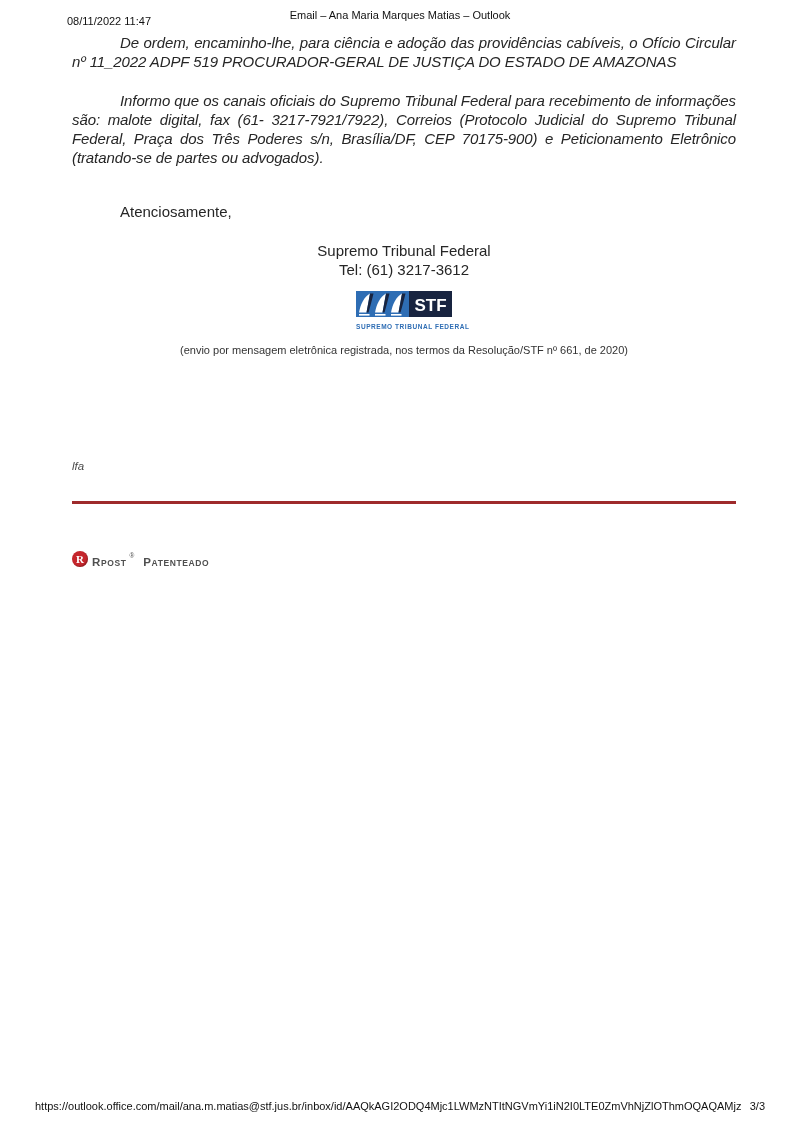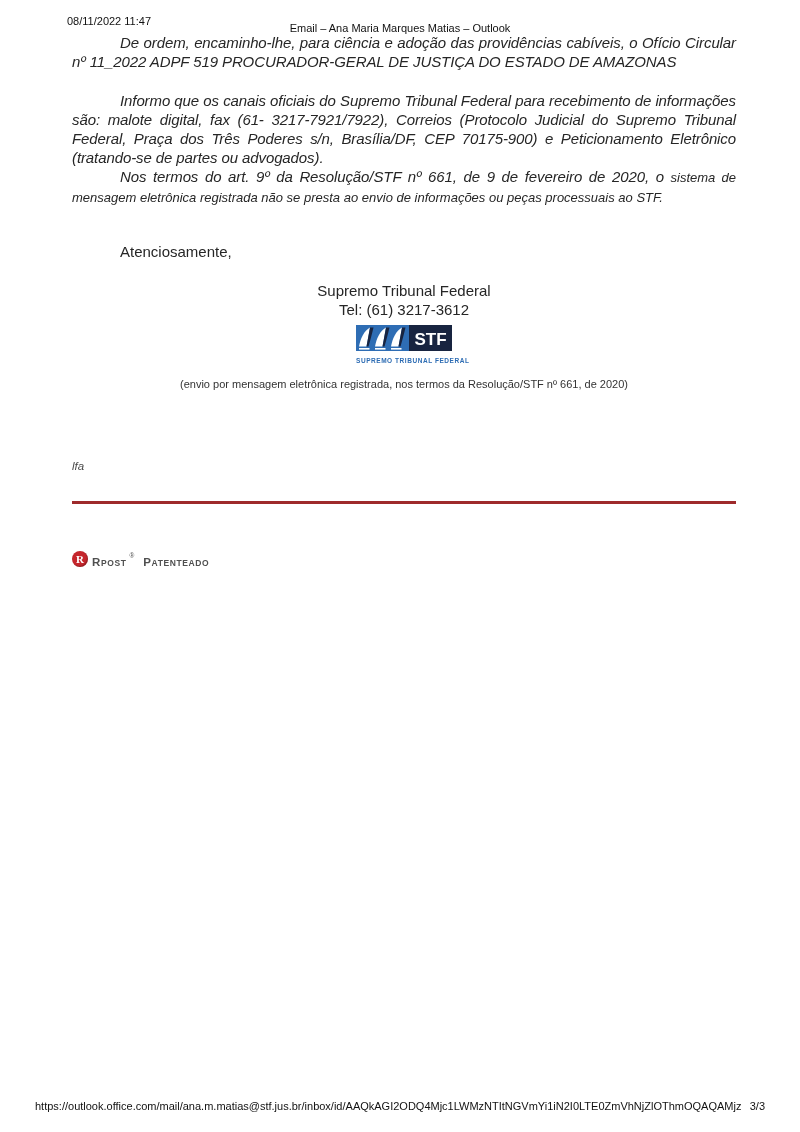--- a/index.html
+++ b/index.html
@@ -3,32 +3,32 @@
 <meta charset="utf-8">
 <style>
   * { margin:0; padding:0; box-sizing:border-box; }
   html,body { background:#ffffff; }
   .page {
     position:relative; width:800px; height:1132px; background:#ffffff;
     font-family:"Liberation Sans", sans-serif; color:#262626; overflow:hidden;
   }
   
   .hdr-date { position:absolute; top:15px; left:35px; font-size:11px; color:#111; white-space:nowrap;padding-left:32px; }
-  .hdr-title { position:absolute; top:22px; left:100px; right:100px; text-align:center; font-size:11px; color:#111; white-space:nowrap; }
+  .hdr-title { position:absolute; top:9px; left:100px; right:100px; text-align:center; font-size:11px; color:#111; white-space:nowrap; }
 
   
   .body-flow { position:absolute; top:33px; left:72px; width:664px; }
   .para { font-size:15px; line-height:19px; text-align:justify; letter-spacing:-0.1px;font-style:italic; }
   .indent { text-indent:48px; }
   .p2 { margin-top:20px; }
   .small-inline { font-size:13px; letter-spacing:0; }
   .closing { margin-top:35px; text-indent:48px; font-size:15px; line-height:19px; text-align:left; }
   .sigblock { margin-top:20px; text-align:center; font-size:15px; line-height:19px; }
 
-  .logo-wrap { margin-top:6px; text-align:center;text-decoration:underline; }
+  .logo-wrap { margin-top:12px; text-align:center;text-decoration:underline; }
   .stf-logo { display:inline-block; width:96px; }
   .stf-caption {
     margin-top:1px; font-size:6.5px; font-weight:bold; color:#2e6db4;
     letter-spacing:0.55px; white-space:nowrap; text-align:center;
   }
   .note { margin-top:11px; text-align:center; font-size:11px; color:#333; }
 
   .initials { position:absolute; top:460px; left:72px; font-size:11.5px; font-style:italic; color:#4a4a4a; }
 
   .divider { position:absolute; top:501px; left:72px; width:664px; height:3px; background:#9e2a2b; }
@@ -61,21 +61,20 @@
 <body>
 
 <div class="page">
 
   <div class="hdr-date">08/11/2022 11:47</div>
   <div class="hdr-title">Email – Ana Maria Marques Matias – Outlook</div>
 
   <div class="body-flow">
     <p class="para indent">De ordem, encaminho-lhe, para ciência e adoção das providências cabíveis, o Ofício Circular nº 11_2022 ADPF 519 PROCURADOR-GERAL DE JUSTIÇA DO ESTADO DE AMAZONAS</p>
     <p class="para indent p2">Informo que os canais oficiais do Supremo Tribunal Federal para recebimento de informações são: malote digital, fax (61- 3217-7921/7922), Correios (Protocolo Judicial do Supremo Tribunal Federal, Praça dos Três Poderes s/n, Brasília/DF, CEP 70175-900) e Peticionamento Eletrônico (tratando-se de partes ou advogados).</p>
-    <p class="para indent"><span>Nos termos do art. 9º da Resolução/STF nº 661, de 9 de fevereiro de 2020, o </span><span class="small-inline">sistema de mensagem eletrônica registrada não se presta ao envio de informações ou peças processuais ao STF.</span></p>
 
     <p class="closing">Atenciosamente,</p>
 
     <div class="sigblock">
       <div>Supremo Tribunal Federal</div>
       <div>Tel: (61) 3217-3612</div>
     </div>
 
     <div class="logo-wrap">
       <div class="stf-logo">

